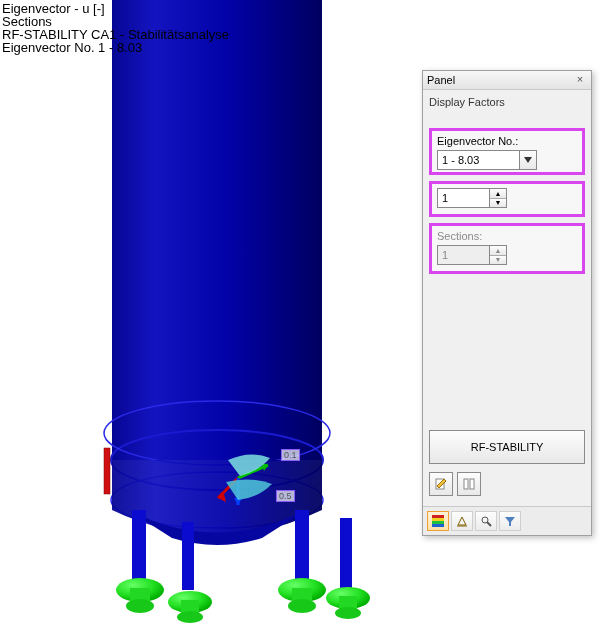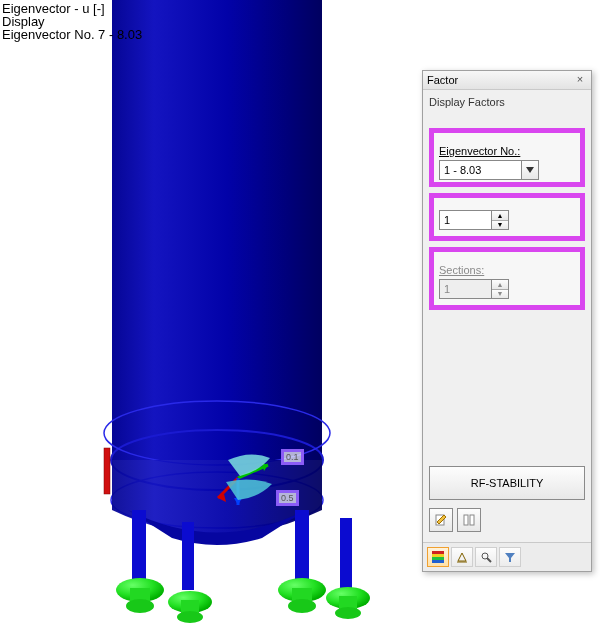--- a/index.html
+++ b/index.html
@@ -67,25 +67,24 @@
     cursor: pointer;
   }
   .panel-body {
     padding: 4px 6px 6px 6px;
   }
   .panel-subtitle {
     margin: 2px 0 20px 0;
     color: #333;
   }
   .field-group {
-    border: 5px solid #d946ef;
+    border: 3px solid #d946ef;
     background: #f7f7f7;
-    padding: 12px 5px 6px 5px;
+    padding: 4px 5px 6px 5px;
     margin-bottom: 6px;
-    text-decoration: underline;
   }
   .field-group.disabled { color: #8a8a8a; }
   .field-label {
     margin-bottom: 3px;
   }
   .select-wrap {
     display: inline-flex;
     align-items: stretch;
     height: 16px;
     width: 100px;
@@ -180,21 +179,21 @@
     background: linear-gradient(#fff2da,#ffe1a8);
   }
 
   
   .value-label {
     position: absolute;
     font-size: 9px;
     color: #555;
     background: rgba(255,255,255,0.7);
     padding: 0 2px;
-    border: 3px solid #8b5cf6;
+    border: 1px solid #8b5cf6;
   }
 </style>
 </head>
 <body>
 
 <div class="viewport">
 
   <svg class="scene" width="600" height="639">
 
     <defs>
@@ -260,27 +259,28 @@
 
     <path d="M228,460 Q250,450 270,458 Q258,472 240,476 Z" fill="#7de0e0" opacity="0.85"></path>
     <path d="M226,482 Q250,476 272,484 Q258,498 238,500 Z" fill="#50c8d8" opacity="0.85"></path>
   </svg>
 
   <div class="value-label" style="left:281px; top:449px;">0.1</div>
   <div class="value-label" style="left:276px; top:490px;">0.5</div>
 
   <div class="info-overlay">
     <div>Eigenvector - u [-]</div>
-    <div>Display</div>
-    <div>Eigenvector No. 7  -  8.03</div>
+    <div>Sections</div>
+    <div>RF-STABILITY CA1 - Stabilitätsanalyse</div>
+    <div>Eigenvector No. 1  -  8.03</div>
   </div>
 
   <div class="panel">
     <div class="panel-titlebar">
-      <span class="title">Factor</span>
+      <span class="title">Panel</span>
       <span class="panel-close">×</span>
     </div>
     <div class="panel-body">
       <div class="panel-subtitle">Display Factors</div>
 
       <div class="field-group">
         <div class="field-label">Eigenvector No.:</div>
         <div class="select-wrap">
           <input type="text" value="1 - 8.03" style="">
           <div class="select-btn">

